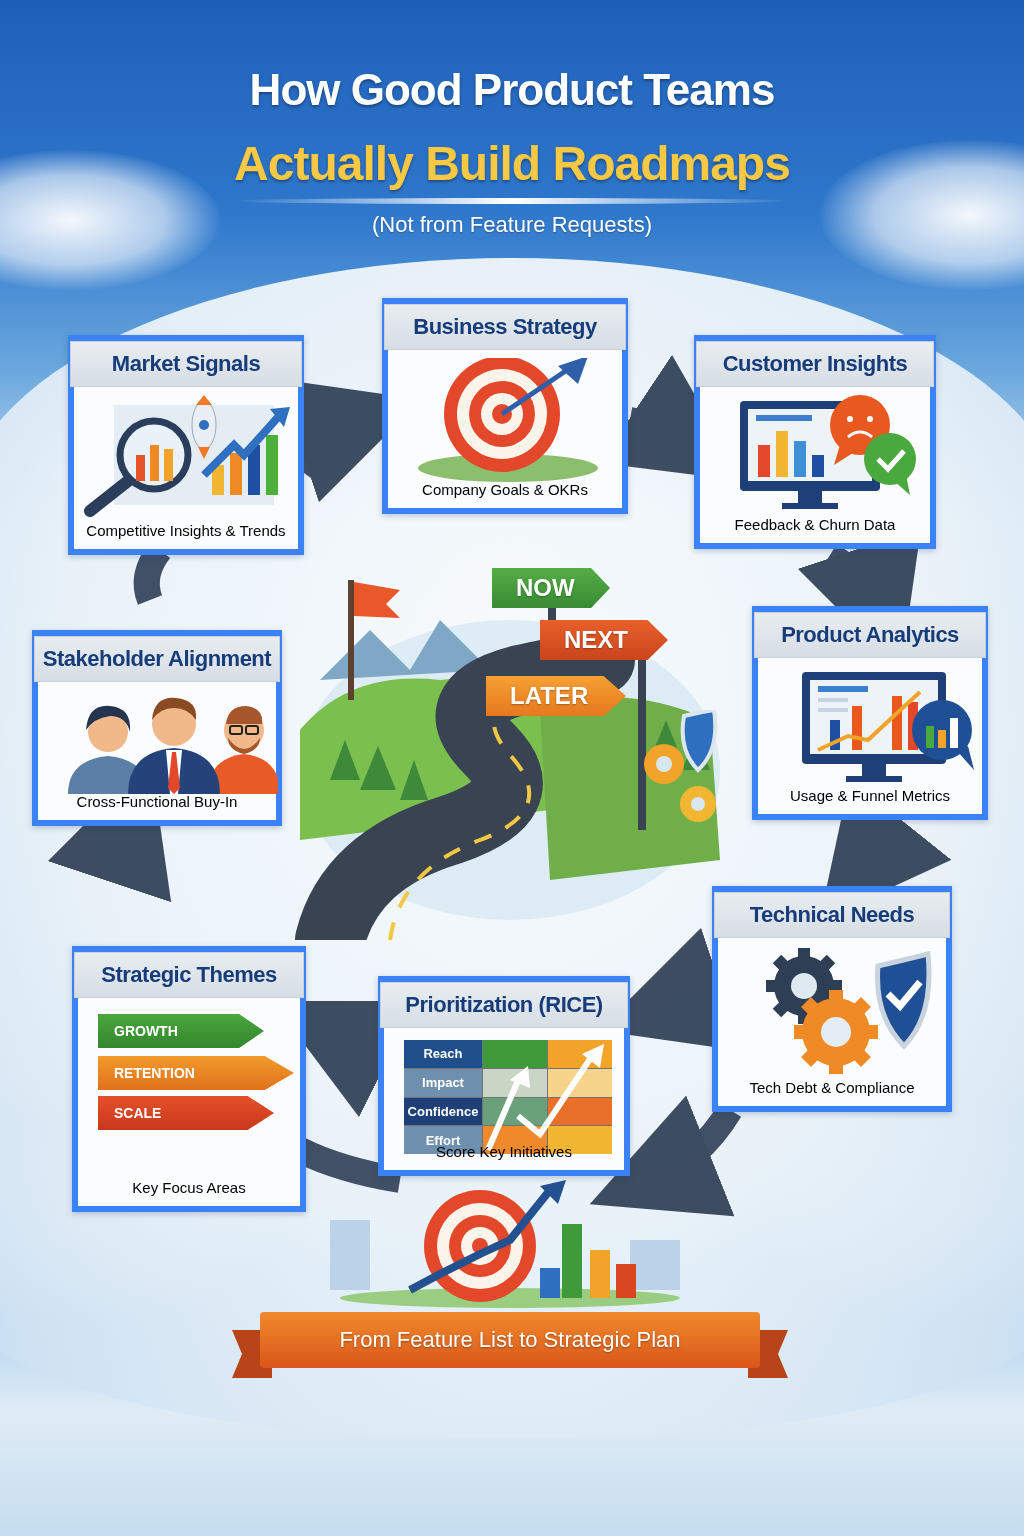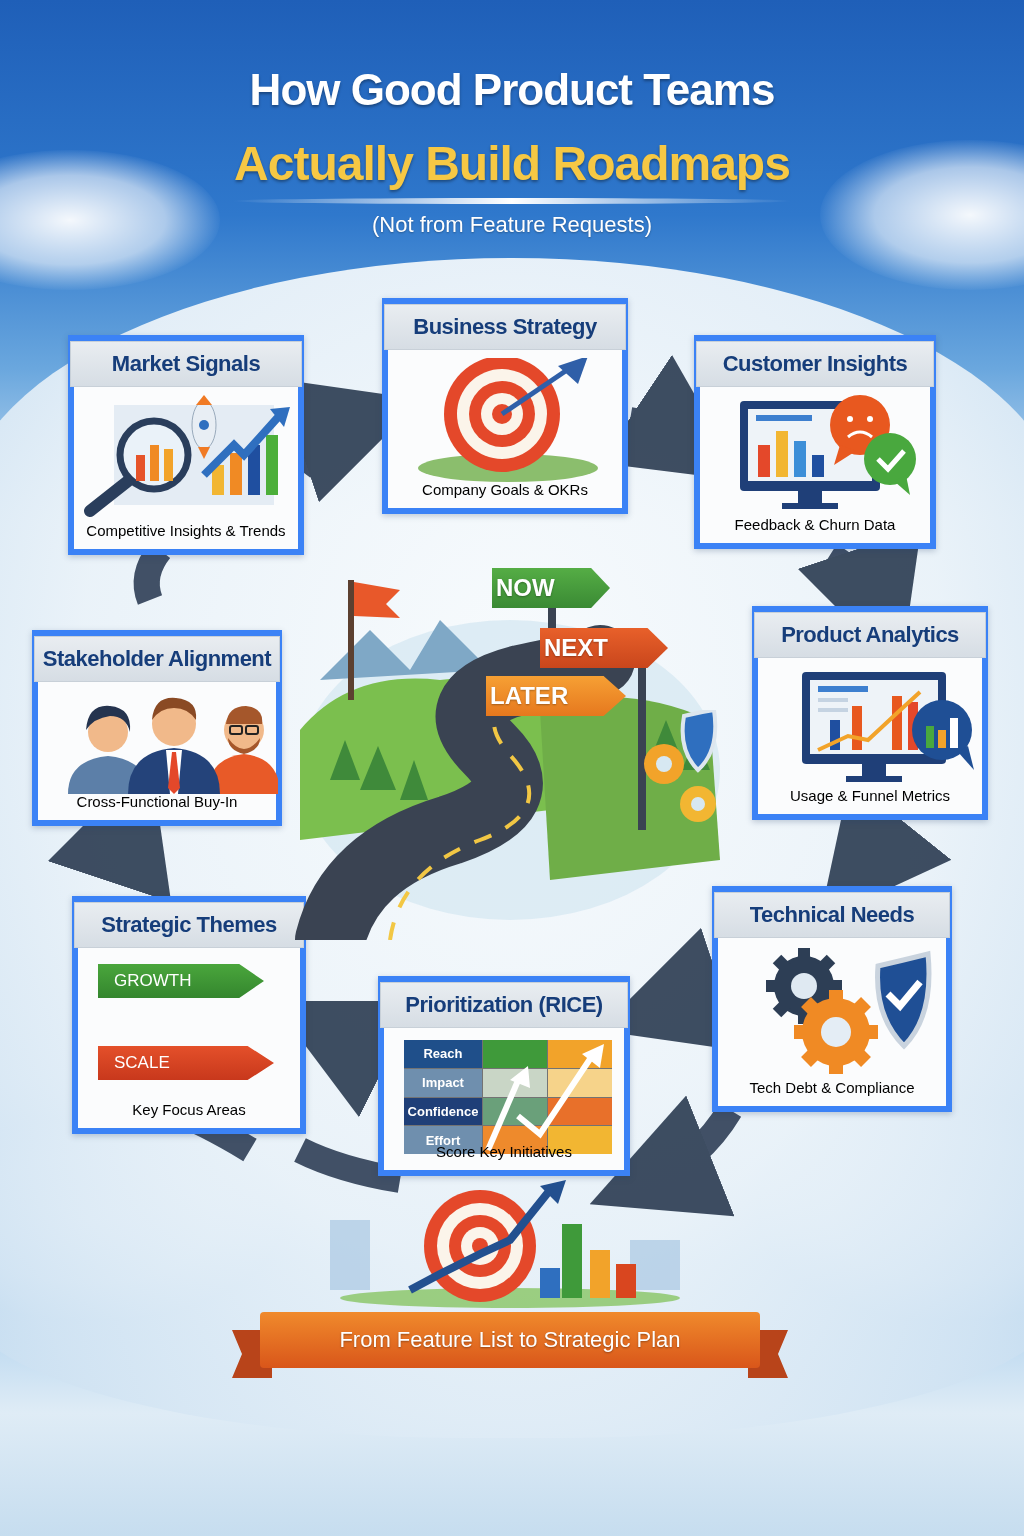--- a/index.html
+++ b/index.html
@@ -48,22 +48,22 @@
     position: absolute; left: 10px; right: 10px; top: 0; height: 56px;
     background: linear-gradient(180deg, #f08a2c, #d9561a);
     display: flex; align-items: center; justify-content: center;
     color: #fff; font-weight: 400; font-size: 22px; text-shadow: 0 1px 2px rgba(0,0,0,0.35);
     border-radius: 4px;
   }
   .banner-tail { position: absolute; top: 18px; width: 40px; height: 48px; background: #b8441a; }
   .banner-tail.l { left: -18px; clip-path: polygon(0 0, 100% 0, 100% 100%, 0 100%, 25% 50%); }
   .banner-tail.r { right: -18px; clip-path: polygon(0 0, 100% 0, 75% 50%, 100% 100%, 0 100%); }
 
-  .sign { position: absolute; height: 40px; display: flex; align-items: center; padding-left: 4px; color: #fff; font-weight: 700; font-size: 24px; text-shadow: 0 1px 2px rgba(0,0,0,0.3); clip-path: polygon(0 0, 84% 0, 100% 50%, 84% 100%, 0 100%); }
-  .theme-arrow { position: absolute; left: 20px; height: 34px; display: flex; align-items: center; padding-left: 16px; color: #fff; font-weight: 400; font-size: 17px; clip-path: polygon(0 0, 82% 0, 82% -10%, 100% 50%, 82% 110%, 82% 100%, 0 100%); }
+  .sign { position: absolute; height: 40px; display: flex; align-items: center; padding-left: 24px; color: #fff; font-weight: 700; font-size: 24px; text-shadow: 0 1px 2px rgba(0,0,0,0.3); clip-path: polygon(0 0, 84% 0, 100% 50%, 84% 100%, 0 100%); }
+  .theme-arrow { position: absolute; left: 20px; height: 34px; display: flex; align-items: center; padding-left: 16px; color: #fff; font-weight: 700; font-size: 14px; clip-path: polygon(0 0, 82% 0, 82% -10%, 100% 50%, 82% 110%, 82% 100%, 0 100%); }
   .rice-grid { position: absolute; left: 20px; top: 58px; width: 208px; height: 114px; display: grid; grid-template-columns: 78px 1fr 1fr; grid-template-rows: repeat(4, 1fr); gap: 1px; background: #737373; }
   .rice-label { display: flex; align-items: center; justify-content: center; color: #fff; font-size: 13px; font-weight: 700; }
 </style>
 </head>
 <body>
 
 <div class="cloud" style="left:-80px;top:150px;width:300px;height:140px;"></div>
 <div class="cloud" style="left:820px;top:140px;width:300px;height:150px;"></div>
 <div class="cloud" style="left:-100px;top:1120px;width:380px;height:200px;"></div>
 <div class="cloud" style="left:760px;top:1100px;width:380px;height:220px;"></div>
@@ -207,23 +207,24 @@
       <circle cx="174" cy="64" r="30" fill="#1f4f95"></circle>
       <polygon points="190,86 206,104 200,80" fill="#1f4f95"></polygon>
       <rect x="158" y="60" width="8" height="22" fill="#49a83e"></rect>
       <rect x="170" y="64" width="8" height="18" fill="#f2a32a"></rect>
       <rect x="182" y="52" width="8" height="30" fill="#ffffff"></rect>
     </svg>
   </div>
   <div class="card-foot">Usage &amp; Funnel Metrics</div>
 </div>
 
-<div class="card" style="left:72px;top:896px;width:234px;height:238px;">
+<div class="card" style="left:72px;top:946px;width:234px;height:266px;">
   <div class="card-head">Strategic Themes</div>
   <div class="theme-arrow" style="top:62px;width:166px;background:linear-gradient(180deg,#4aa63c,#34862e);">GROWTH</div>
+  <div class="theme-arrow" style="top:104px;width:196px;background:linear-gradient(180deg,#f29a2c,#e0721c);">RETENTION</div>
   <div class="theme-arrow" style="top:144px;width:176px;background:linear-gradient(180deg,#e4502a,#c8381c);">SCALE</div>
   <div class="card-foot">Key Focus Areas</div>
 </div>
 
 <div class="card" style="left:378px;top:976px;width:252px;height:200px;">
   <div class="card-head">Prioritization (RICE)</div>
   <div class="rice-grid">
     <div class="rice-label" style="background:#1f4f8a;">Reach</div>
     <div style="background:#3f9a3a;"></div>
     <div style="background:#f2a32a;"></div>
@@ -291,21 +292,21 @@
       <polygon points="392,210 406,176 420,210"></polygon>
     </g>
     <path d="M40,380 Q60,300 160,270 Q250,240 200,190 Q150,140 230,120 Q300,106 310,100" stroke="#3a4352" stroke-width="70" fill="none" stroke-linecap="round"></path>
     <path d="M100,380 Q110,310 190,280 Q270,250 220,195 Q180,150 240,128" stroke="#f2c744" stroke-width="4" stroke-dasharray="18,16" fill="none"></path>
     <rect x="58" y="20" width="6" height="120" fill="#5c4030"></rect>
     <path d="M64,22 L110,30 L96,44 L110,58 L64,56 Z" fill="#e8582a"></path>
     <rect x="258" y="40" width="8" height="110" fill="#3a4352"></rect>
     <rect x="348" y="80" width="8" height="190" fill="#3a4352"></rect>
   </svg>
   <div class="sign" style="left:202px;top:8px;width:118px;background:linear-gradient(180deg,#55ad45,#3a8a34);">NOW</div>
-  <div class="sign" style="left:250px;top:68px;width:128px;background:linear-gradient(180deg,#e8602a,#c9461c);">NEXT</div>
+  <div class="sign" style="left:250px;top:60px;width:128px;background:linear-gradient(180deg,#e8602a,#c9461c);">NEXT</div>
   <div class="sign" style="left:196px;top:116px;width:140px;background:linear-gradient(180deg,#f6a034,#e6781e);">LATER</div>
   <svg style="position:absolute;left:350px;top:150px;" width="90" height="120" viewBox="0 0 90 120">
     <path d="M44,6 Q60,2 74,0 Q80,40 58,60 Q38,40 44,6 Z" fill="#2f6fbf" stroke="#dde6ee" stroke-width="4"></path>
     <circle cx="24" cy="54" r="20" fill="#f2a32a"></circle>
     <circle cx="24" cy="54" r="8" fill="#d7e8f2"></circle>
     <circle cx="58" cy="94" r="18" fill="#f2b632"></circle>
     <circle cx="58" cy="94" r="7" fill="#d7e8f2"></circle>
   </svg>
 </div>
 

